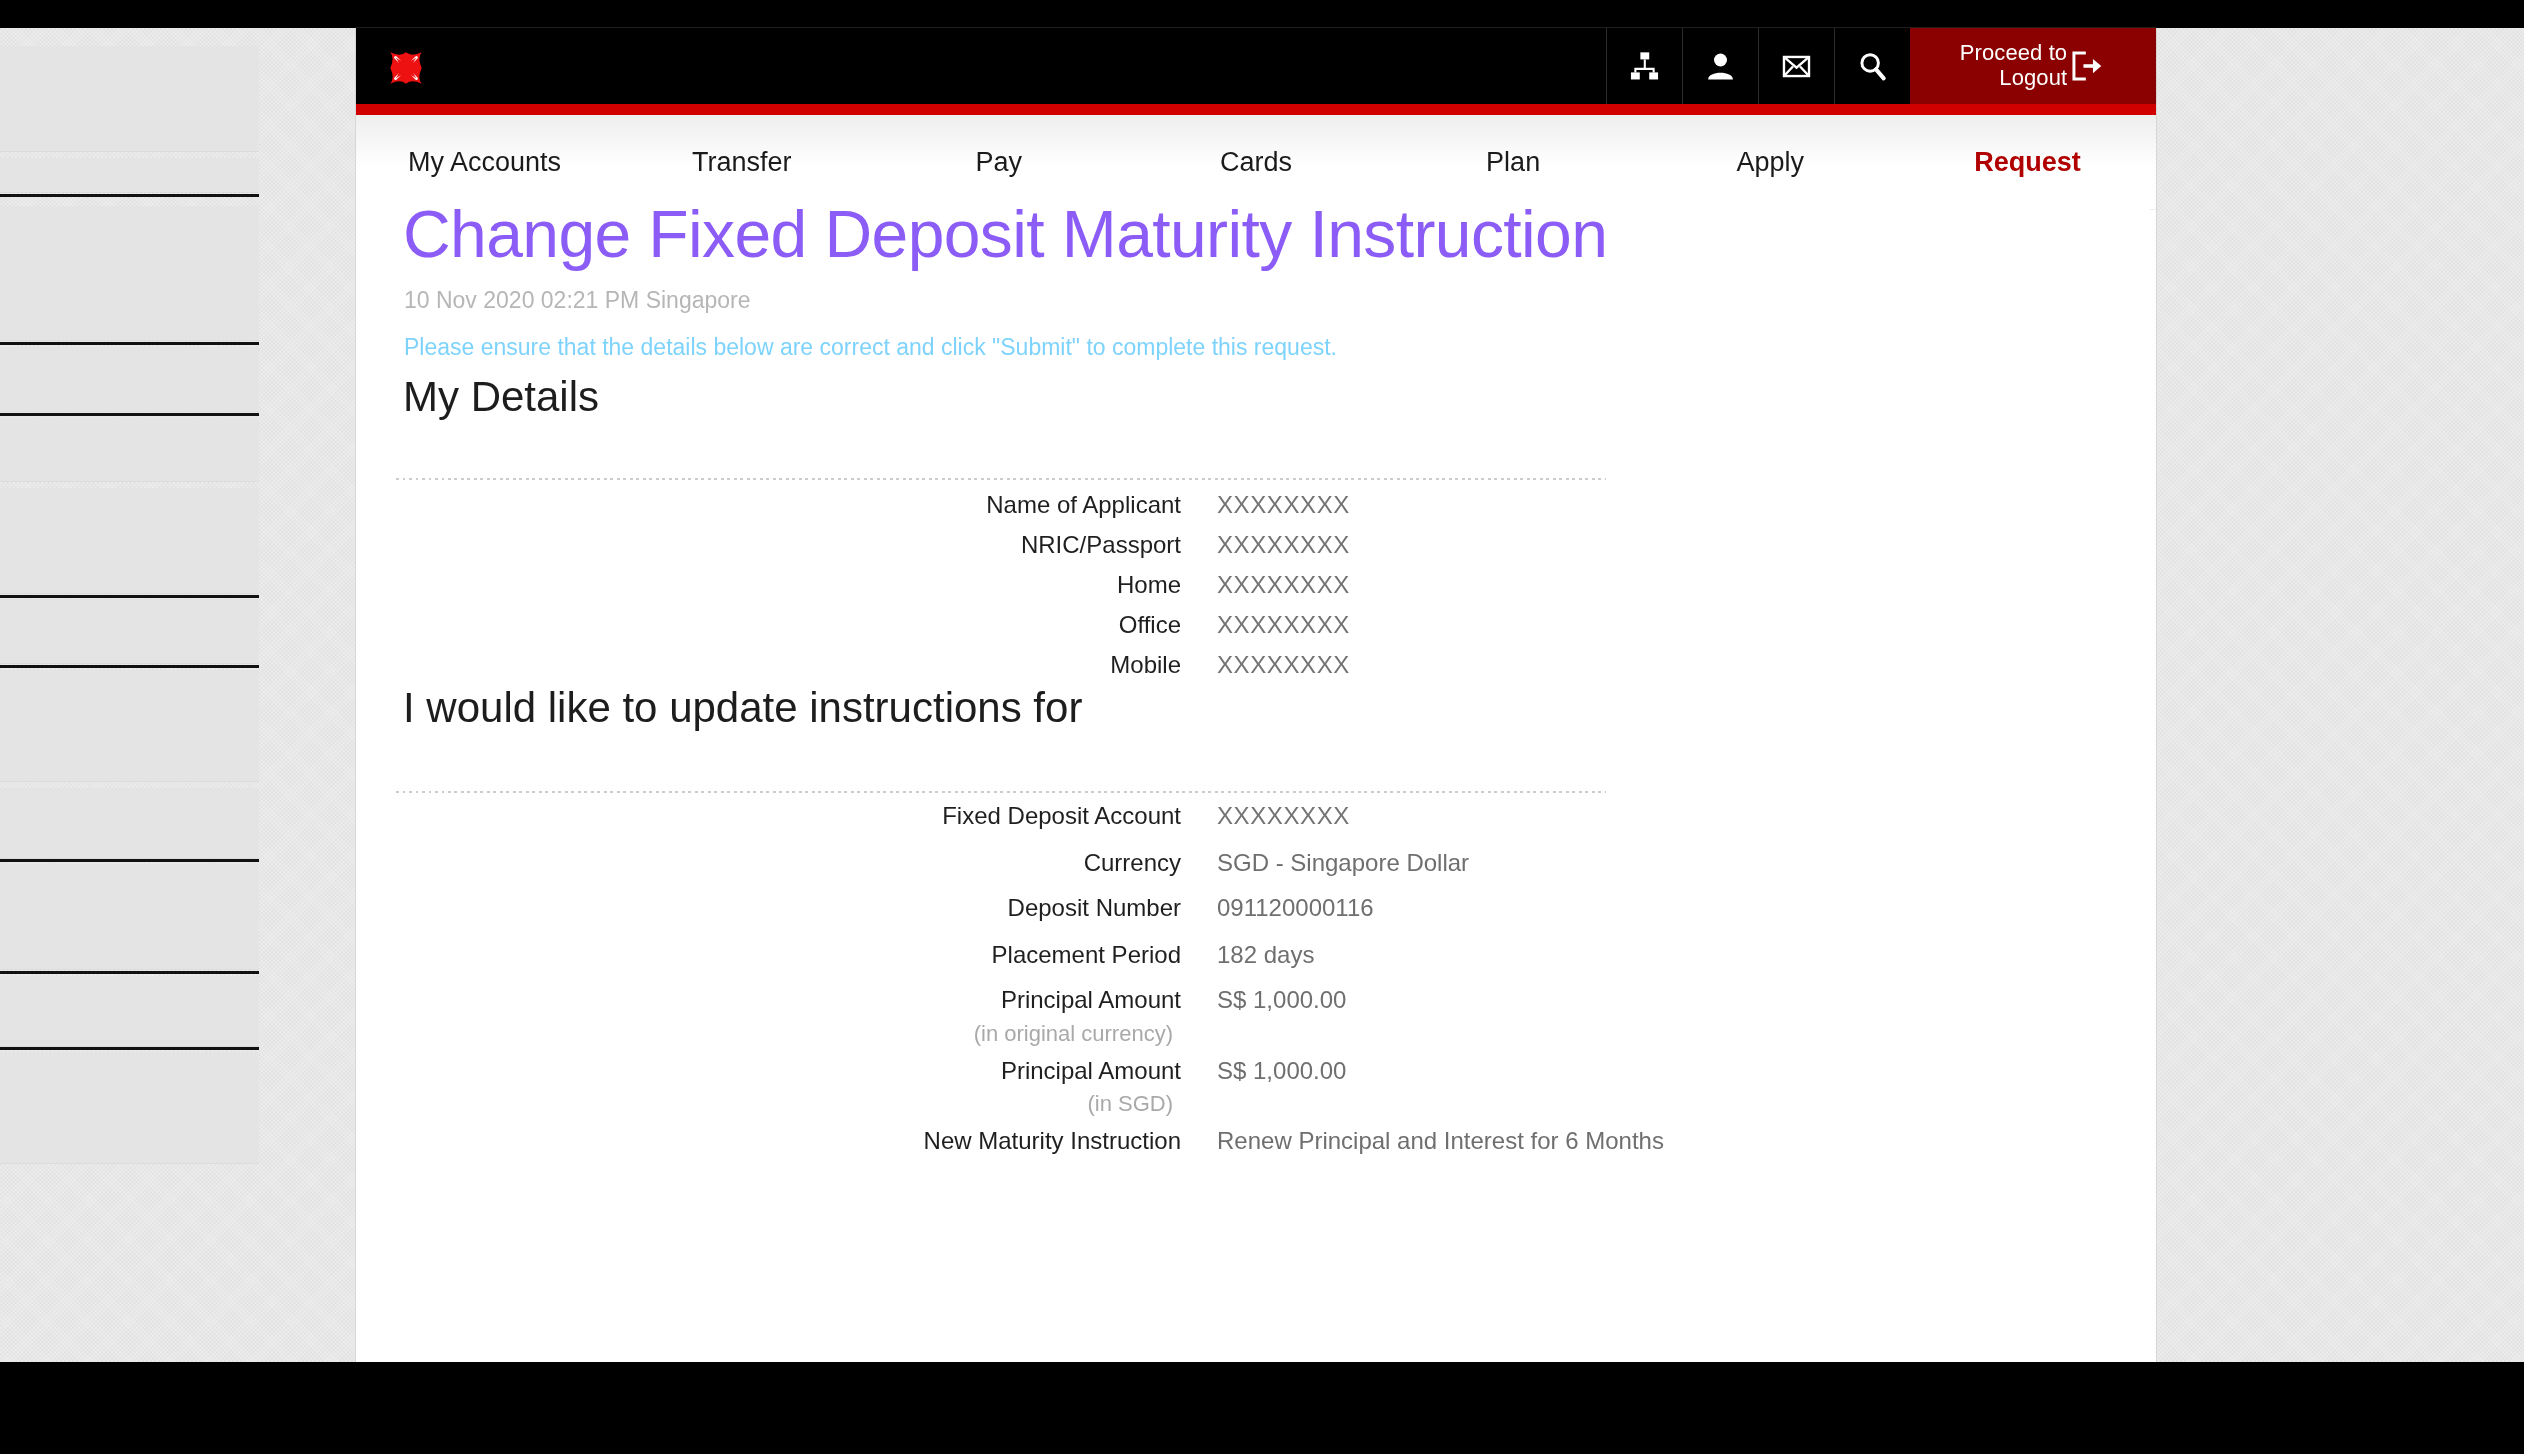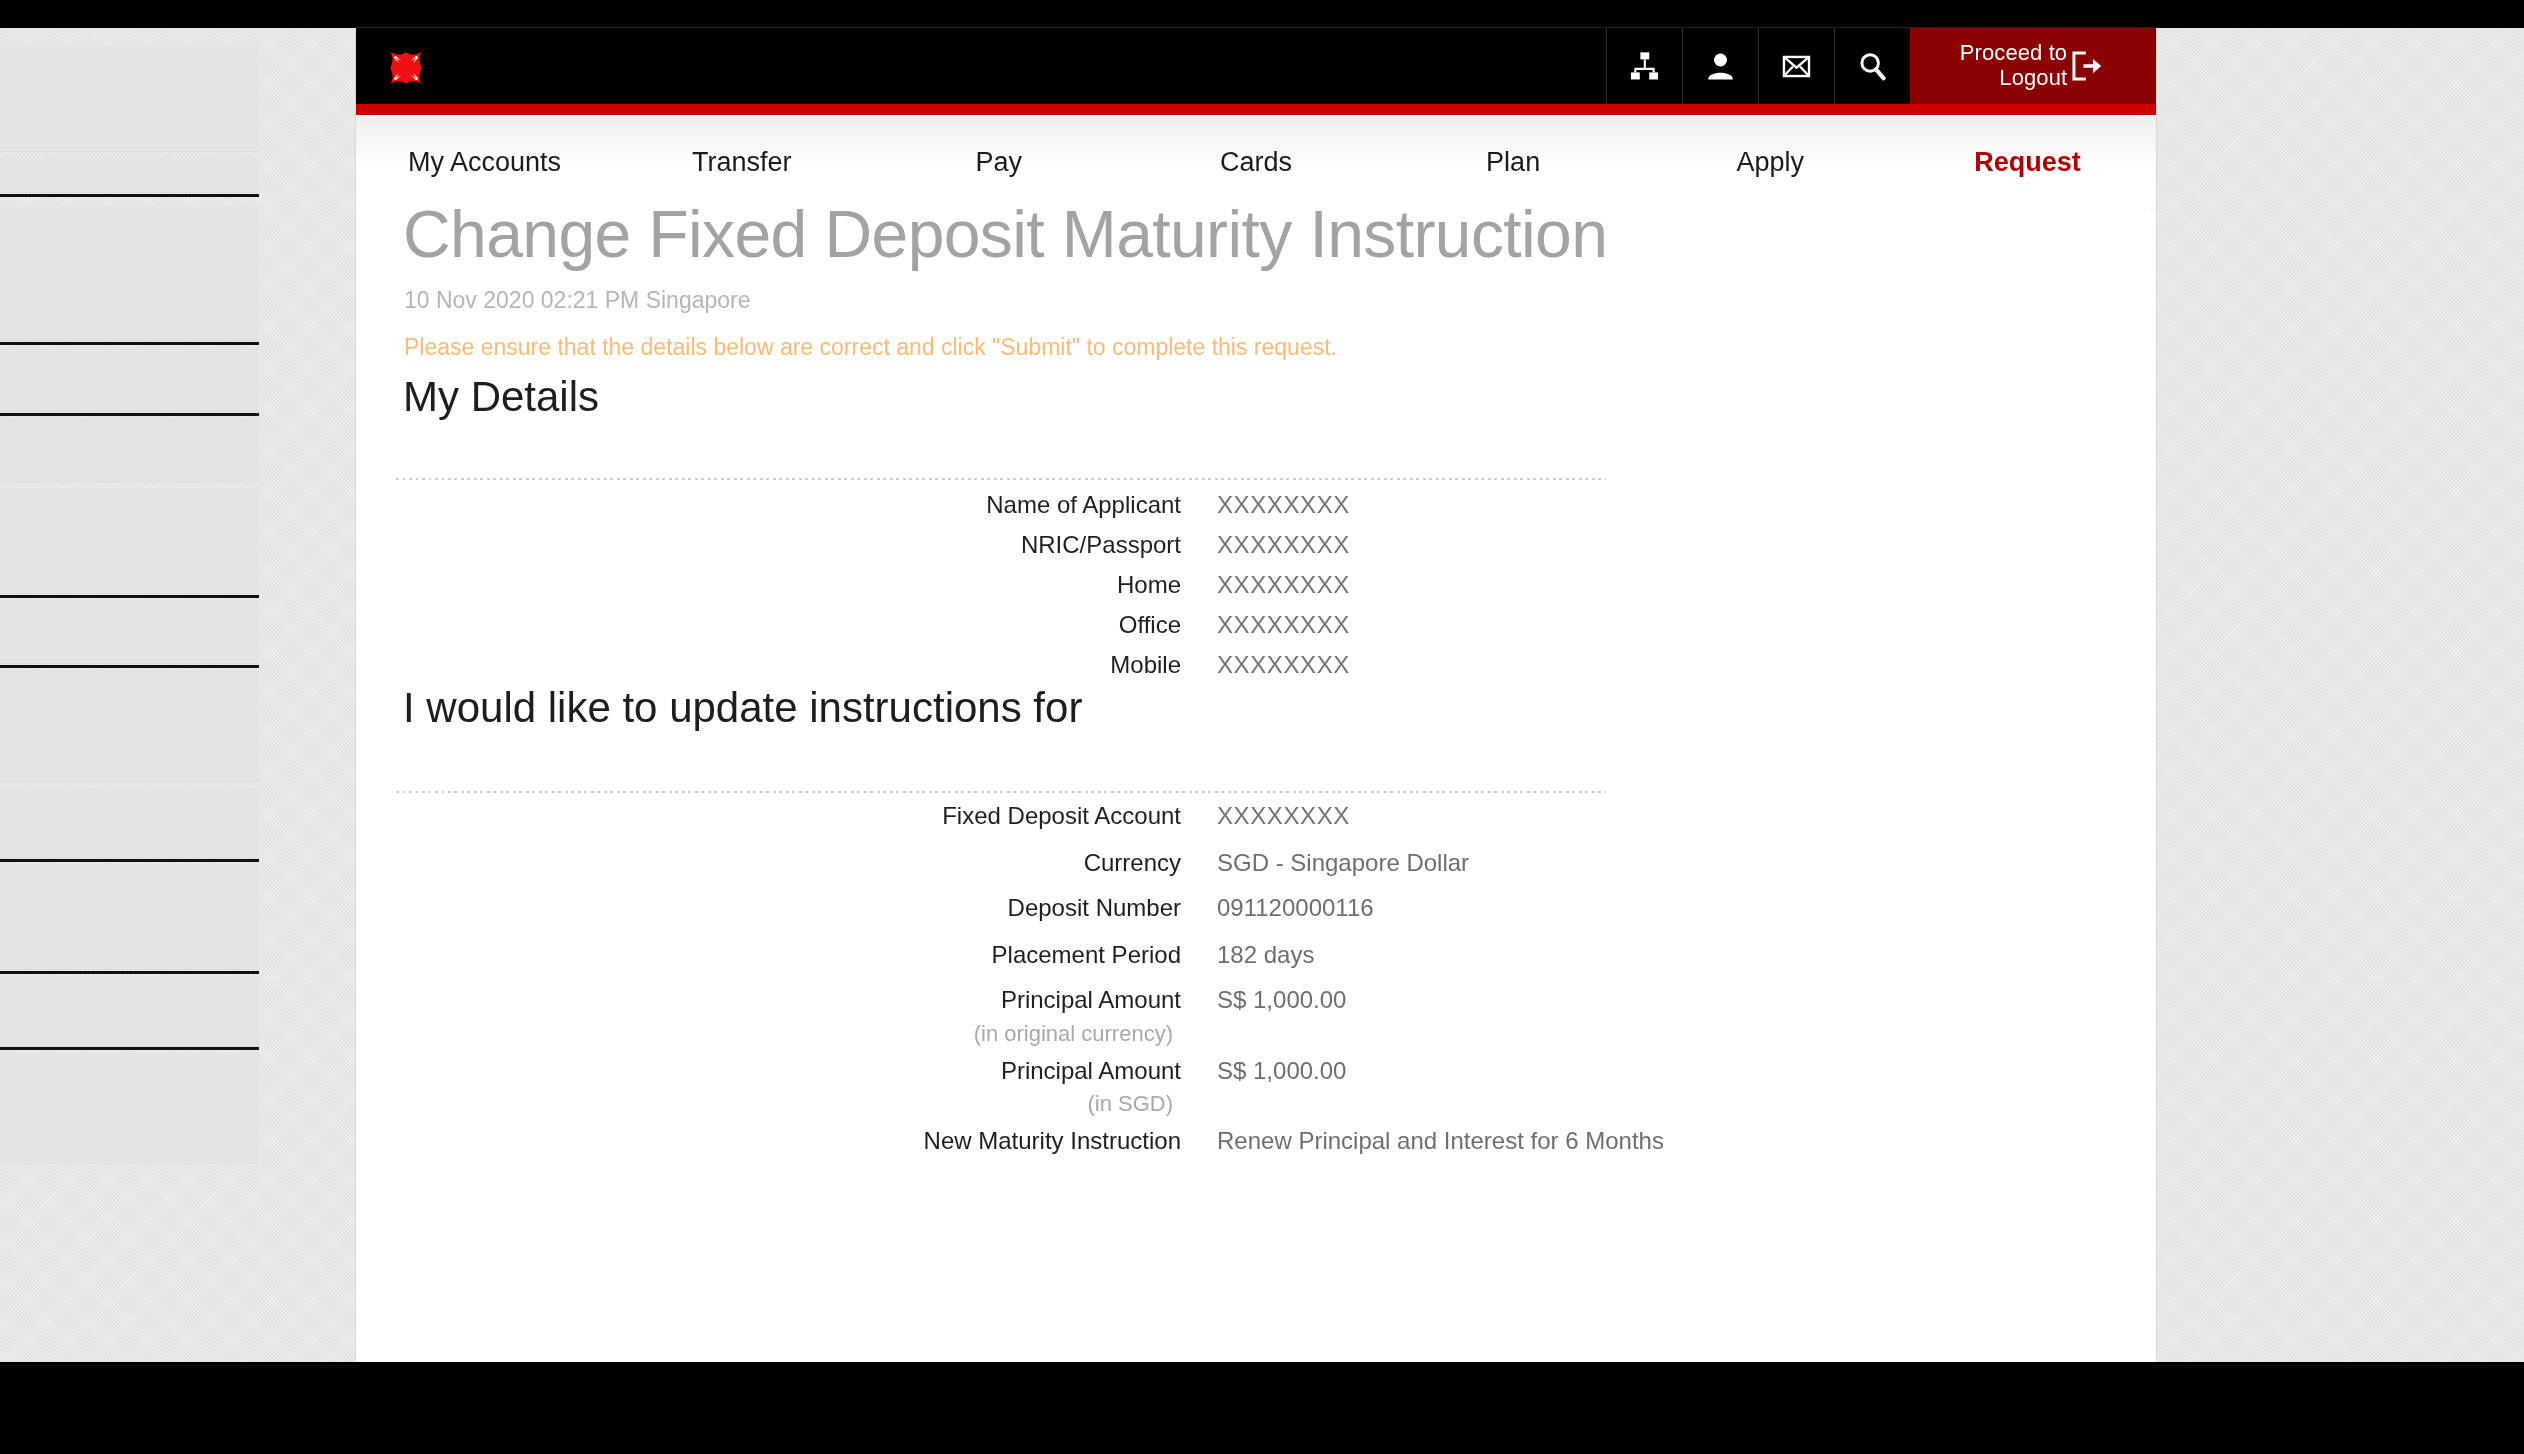--- a/index.html
+++ b/index.html
@@ -114,30 +114,30 @@
   }
 
   
   .content {
     position: absolute;
     left: 356px; top: 184px;
     width: 1794px;
   }
   .page-title {
     position: absolute; left: 47px; top: 11.8px;
-    font-size: 66px; font-weight: normal; color: #a3a3a3;
+    font-size: 66px; font-weight: normal; color: #8b5cf6;
     letter-spacing: -0.6px; white-space: nowrap;
   }
   .timestamp {
     position: absolute; left: 48px; top: 103px;
     font-size: 23px; color: #b6b6b6;
   }
   .intro-text {
     position: absolute; left: 48px; top: 150px;
-    font-size: 23px; color: #fdba74;
+    font-size: 23px; color: #7dd3fc;
   }
   .section-head {
     position: absolute; left: 47px;
     font-size: 42px; color: #1d1d1d; font-weight: normal;
   }
   #sec-my-details { top: 189px; }
   #sec-update { top: 500px; }
 
   .divider {
     position: absolute; left: 40px;

